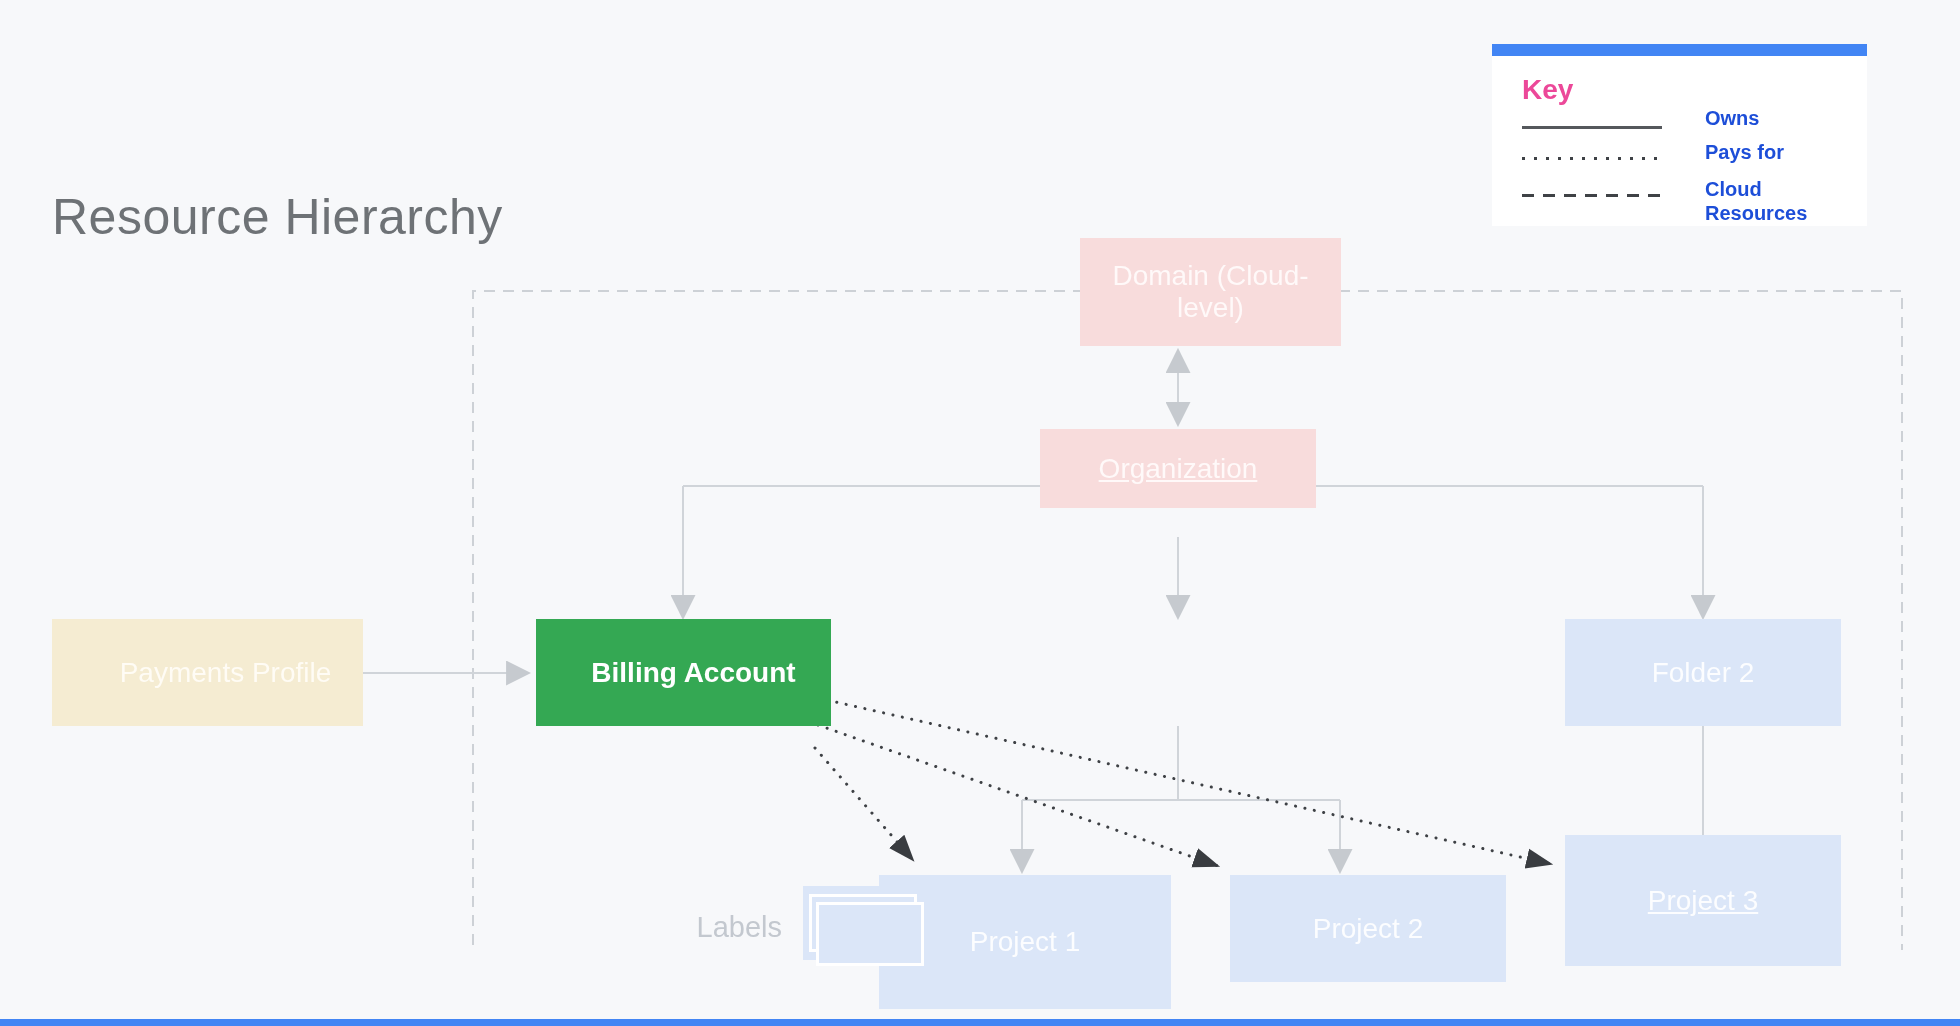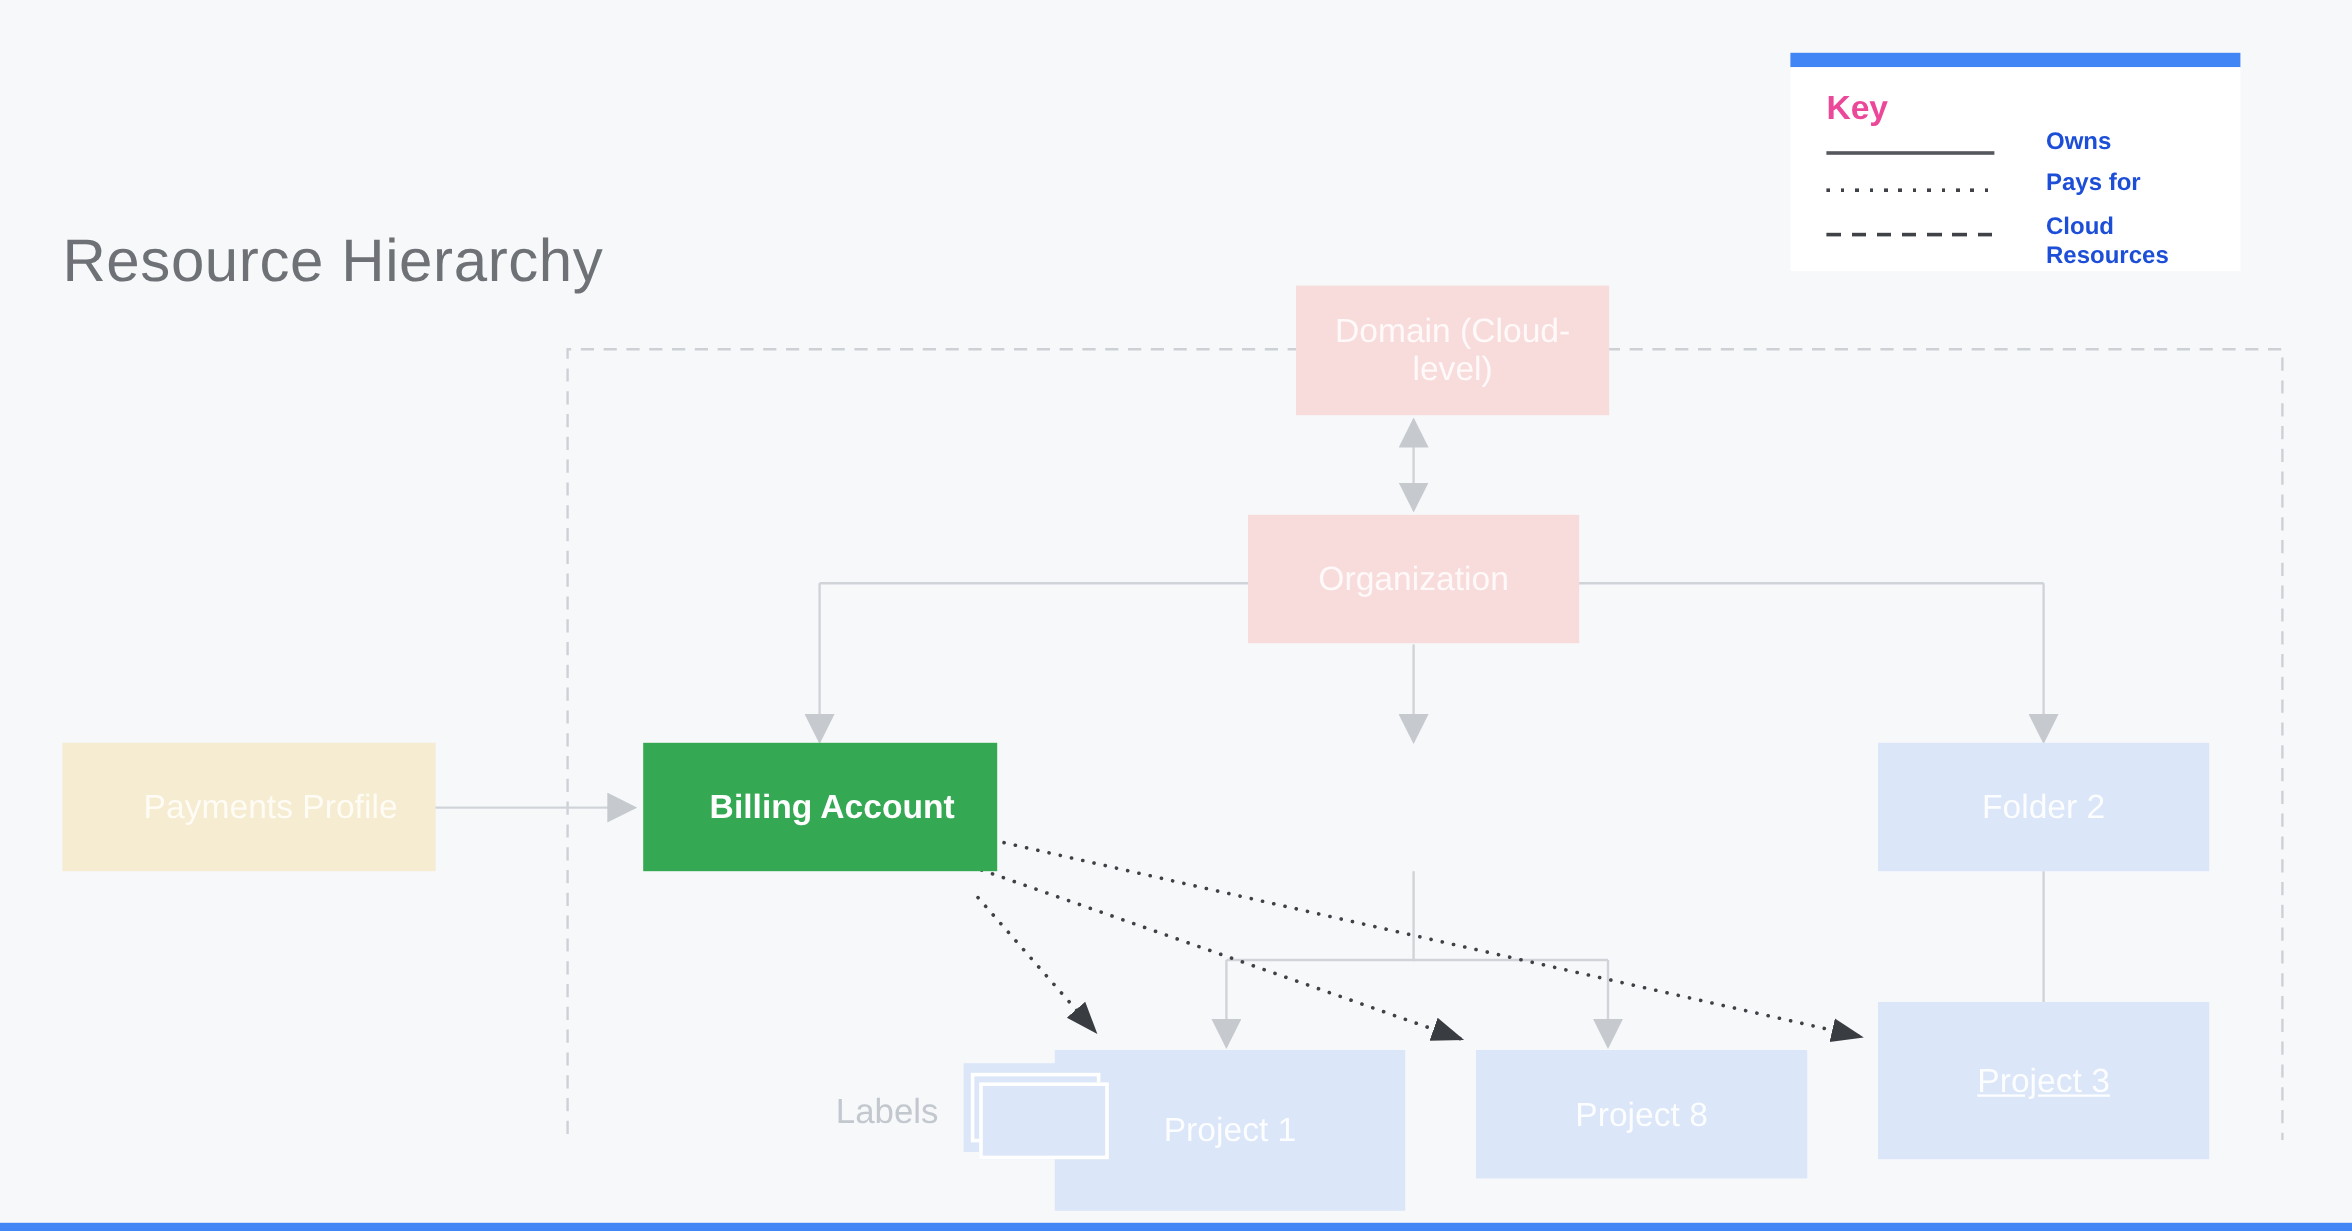--- a/index.html
+++ b/index.html
@@ -19,21 +19,21 @@
   .node{
     position:absolute;z-index:2;
     display:flex;align-items:center;justify-content:center;
     font-size:28px;font-weight:400;text-align:center;
   }
   .node.pink  {background:#f8dcdc;color:rgba(255,251,251,.92);}
   .node.blue  {background:#dbe6f8;color:rgba(255,255,255,.90);}
   .node.cream {background:#f5ecd2;color:rgba(255,253,247,.92);padding-left:36px;}
   .node.green {background:#34a853;color:#ffffff;font-weight:700;padding-left:20px;}
   #n-domain   {left:1040px;top:238px;width:261px;height:108px;margin-left:40px;}
-  #n-org      {left:1040px;top:429px;width:276px;height:107px;}
+  #n-org      {left:1040px;top:429px;width:276px;height:79px;text-decoration:underline;}
   #n-payments {left:52px;  top:619px;width:275px;height:107px;}
   #n-billing  {left:536px; top:619px;width:275px;height:107px;}
   #n-folder1  {left:1040px;top:619px;width:276px;height:107px;}
   #n-folder2  {left:1565px;top:619px;width:276px;height:107px;}
   #n-project1 {left:879px; top:875px;width:292px;height:134px;align-items:center;}
   #n-project2 {left:1230px;top:875px;width:276px;height:107px;}
   #n-project3 {left:1565px;top:835px;width:276px;height:131px;text-decoration:underline;}
   
   .labels-caption{
     position:absolute;left:640px;top:911px;width:142px;z-index:3;
@@ -115,21 +115,21 @@
   <div class="node green" id="n-billing">
     <span>Billing Account</span>
   </div>
   <div class="node blue" id="n-folder2">
     <span>Folder 2</span>
   </div>
   <div class="node blue" id="n-project1">
     <span>Project 1</span>
   </div>
   <div class="node blue" id="n-project2">
-    <span>Project 8</span>
+    <span>Project 2</span>
   </div>
   <div class="node blue" id="n-project3">
     <span>Project 3</span>
   </div>
 
   <div class="labels-caption">Labels</div>
   <div class="labels-icon">
     <div class="card c0"></div>
     <div class="card c1"></div>
     <div class="card c2"></div>

